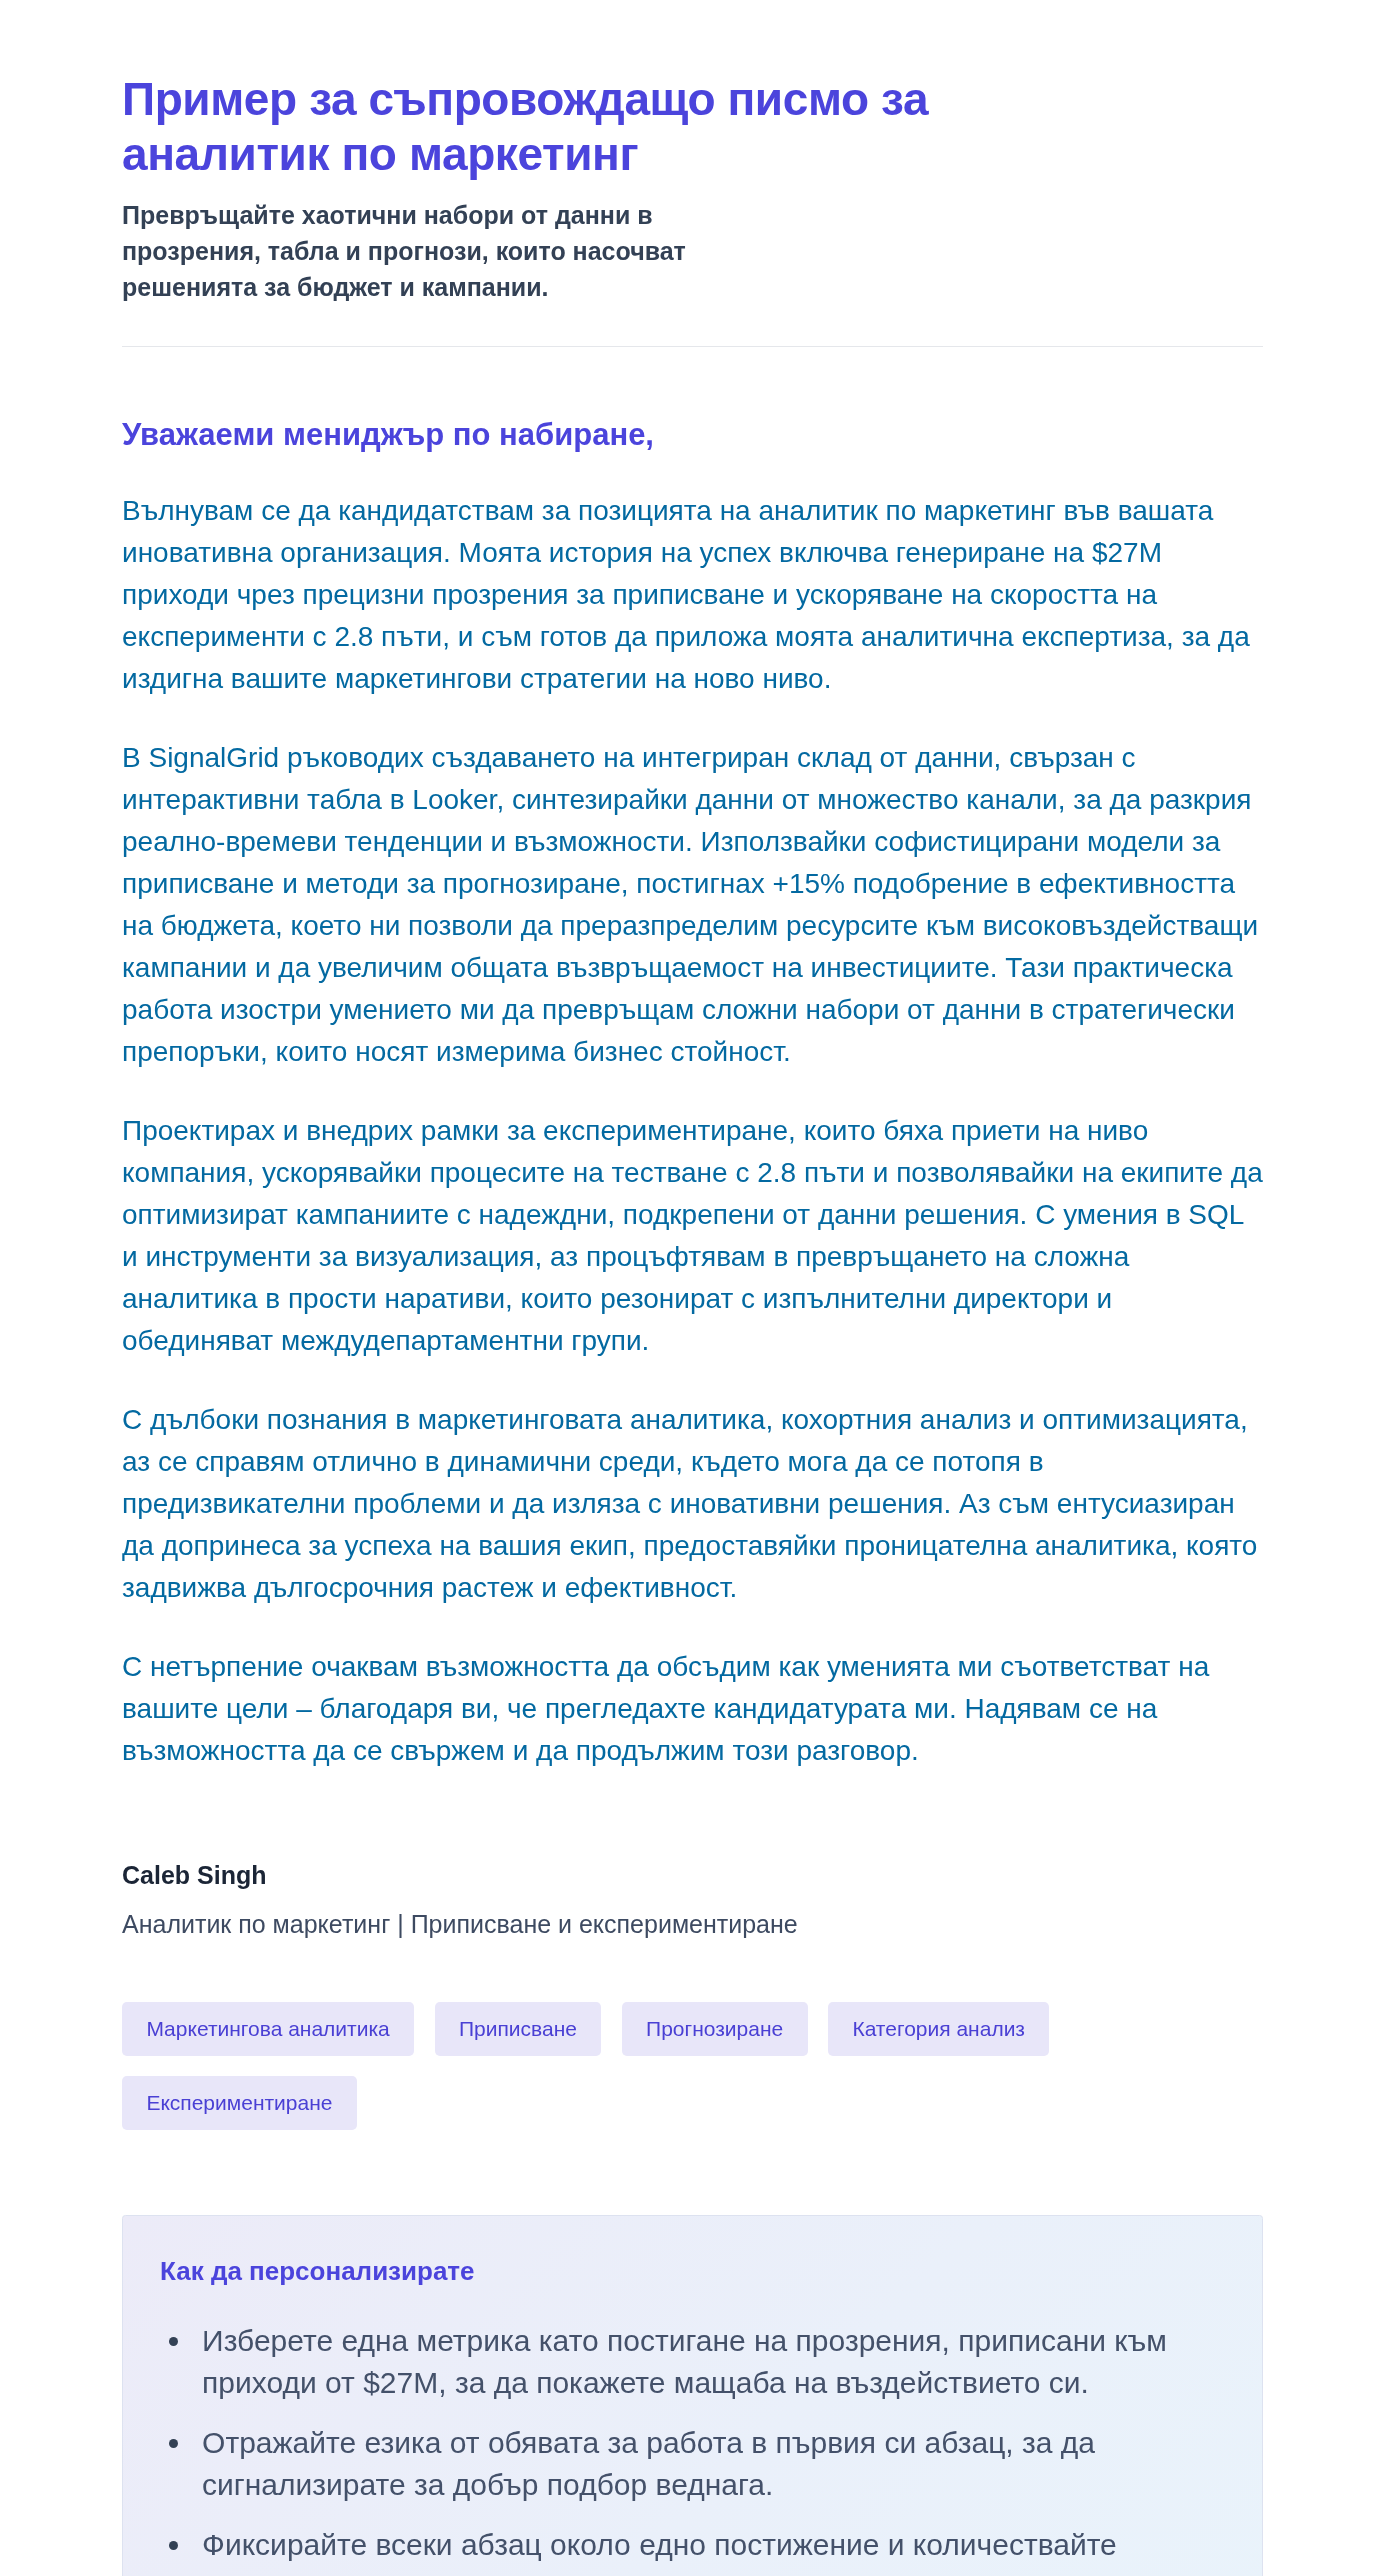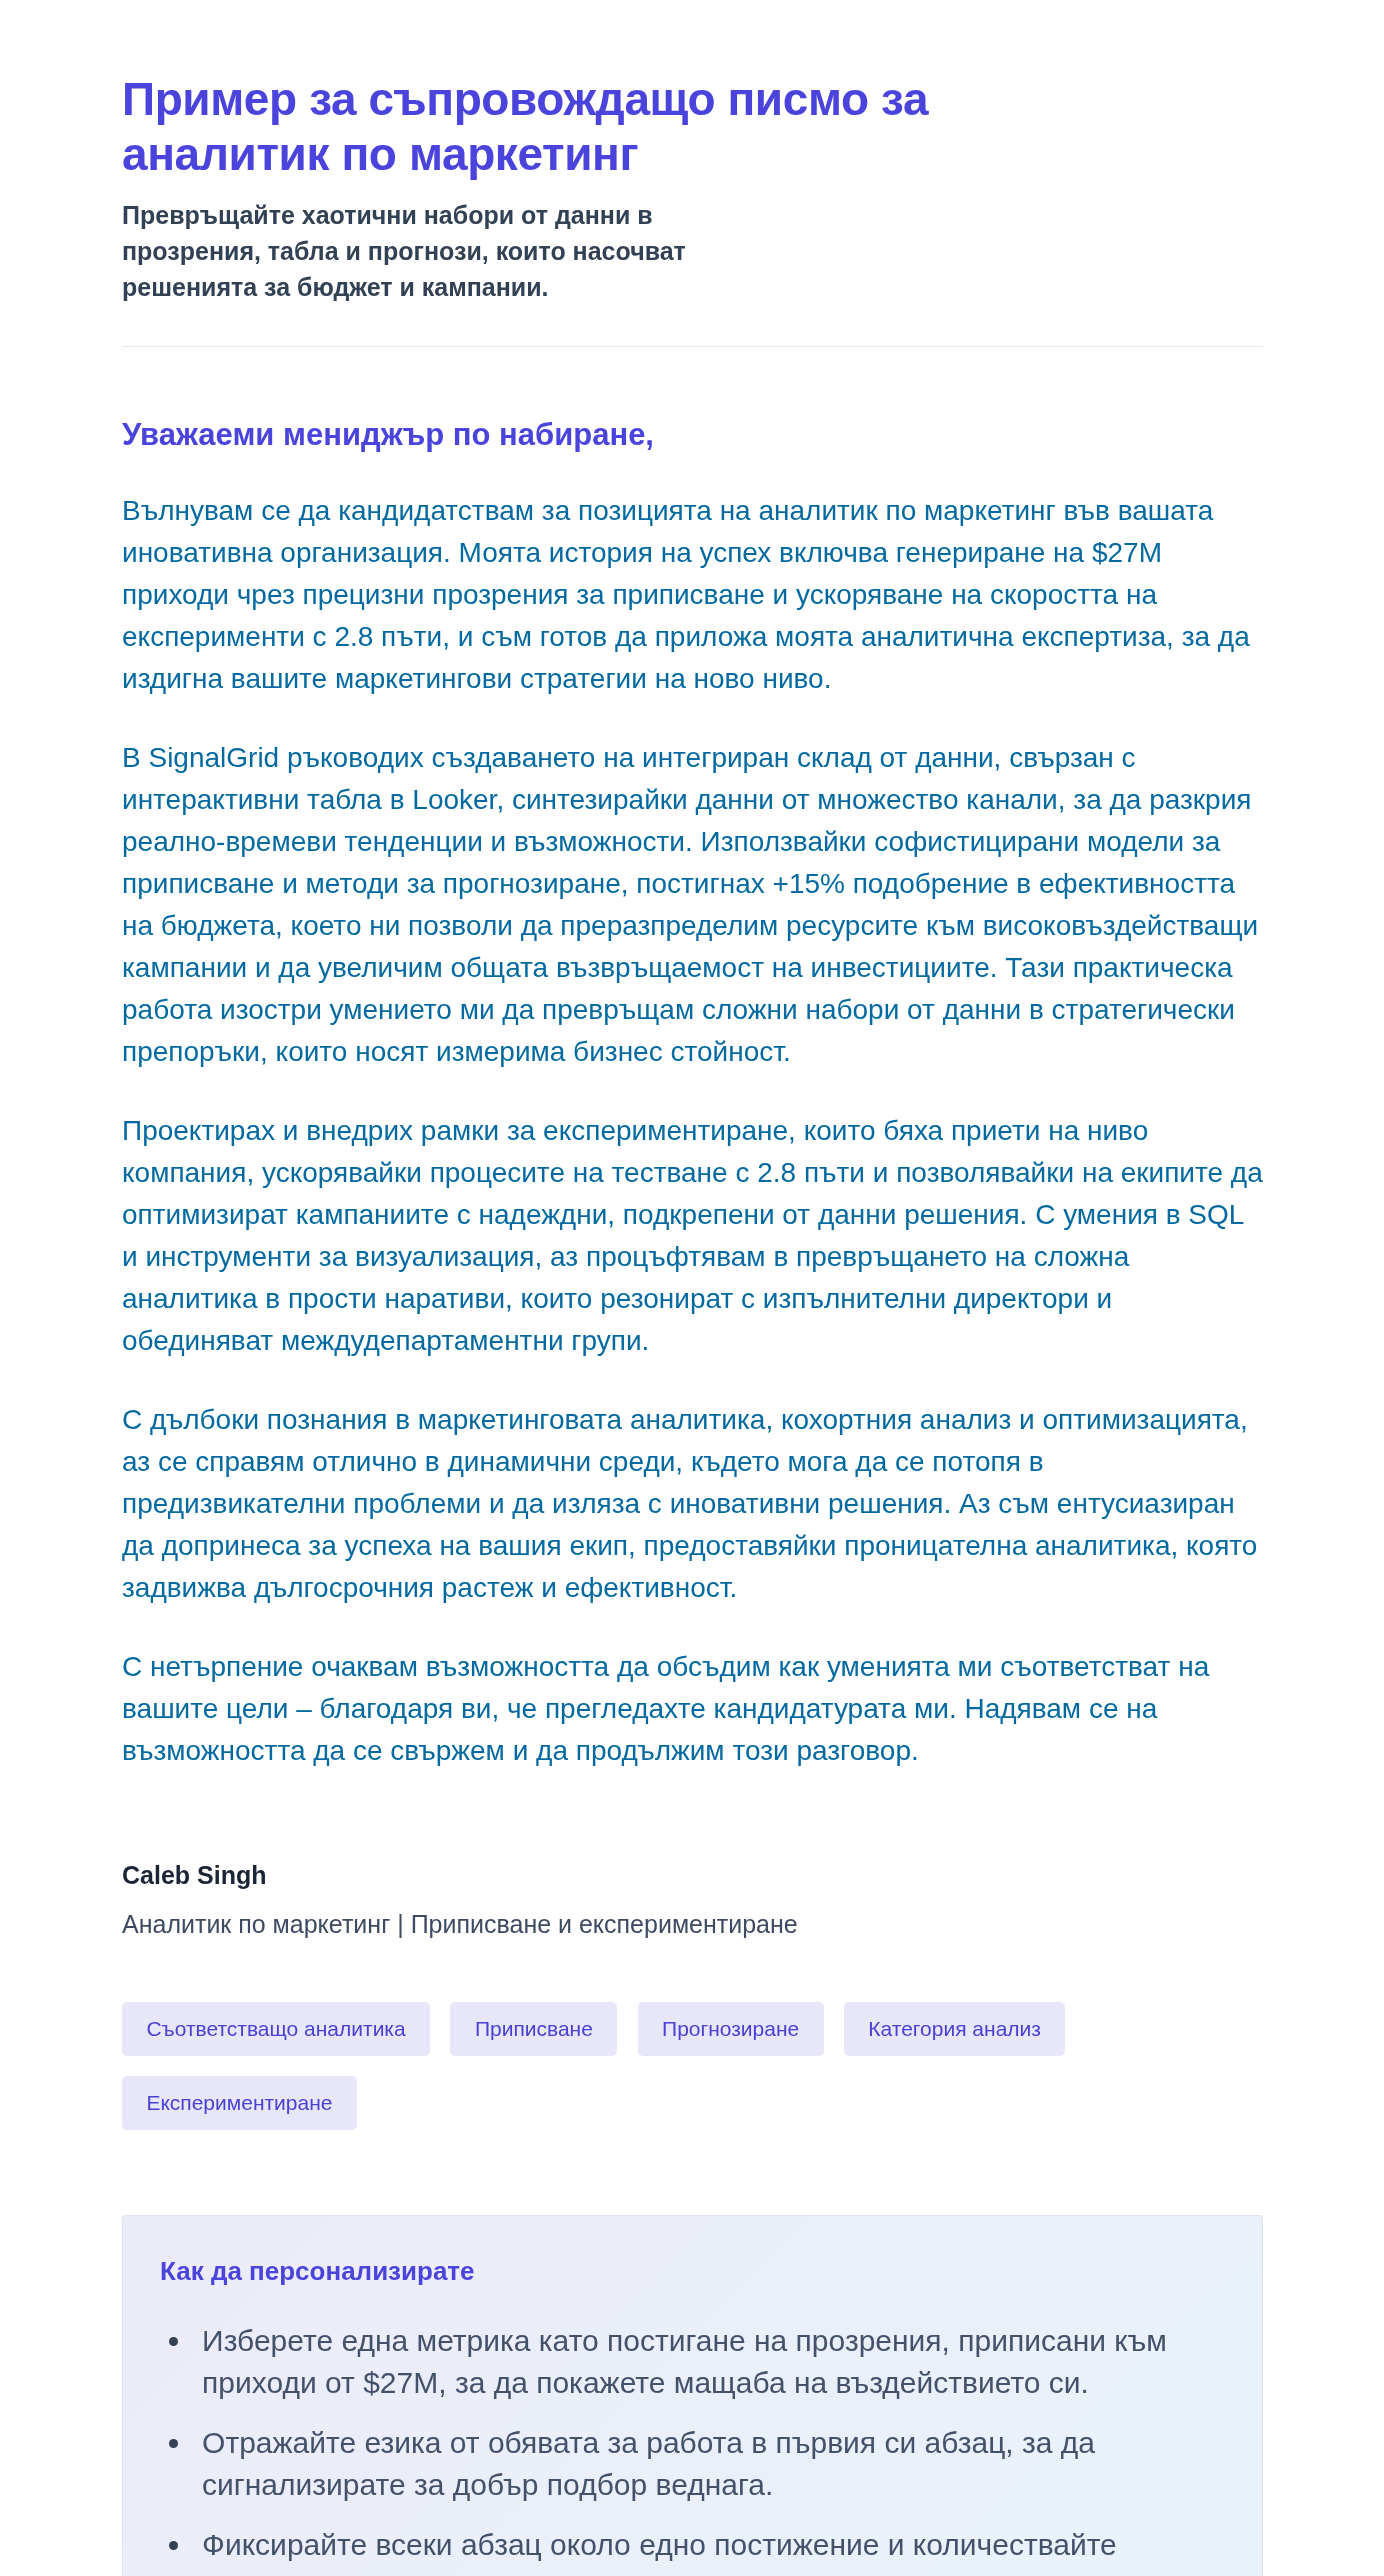--- a/index.html
+++ b/index.html
@@ -158,21 +158,21 @@
     <p class="paragraph">В SignalGrid ръководих създаването на интегриран склад от данни, свързан с интерактивни табла в Looker, синтезирайки данни от множество канали, за да разкрия реално-времеви тенденции и възможности. Използвайки софистицирани модели за приписване и методи за прогнозиране, постигнах +15% подобрение в ефективността на бюджета, което ни позволи да преразпределим ресурсите към високовъздействащи кампании и да увеличим общата възвръщаемост на инвестициите. Тази практическа работа изостри умението ми да превръщам сложни набори от данни в стратегически препоръки, които носят измерима бизнес стойност.</p>
     <p class="paragraph">Проектирах и внедрих рамки за експериментиране, които бяха приети на ниво компания, ускорявайки процесите на тестване с 2.8 пъти и позволявайки на екипите да оптимизират кампаниите с надеждни, подкрепени от данни решения. С умения в SQL и инструменти за визуализация, аз процъфтявам в превръщането на сложна аналитика в прости наративи, които резонират с изпълнителни директори и обединяват междудепартаментни групи.</p>
     <p class="paragraph">С дълбоки познания в маркетинговата аналитика, кохортния анализ и оптимизацията, аз се справям отлично в динамични среди, където мога да се потопя в предизвикателни проблеми и да изляза с иновативни решения. Аз съм ентусиазиран да допринеса за успеха на вашия екип, предоставяйки проницателна аналитика, която задвижва дългосрочния растеж и ефективност.</p>
     <p class="paragraph">С нетърпение очаквам възможността да обсъдим как уменията ми съответстват на вашите цели – благодаря ви, че прегледахте кандидатурата ми. Надявам се на възможността да се свържем и да продължим този разговор.</p>
 
     <div class="signature-name">Caleb Singh</div>
     <div class="signature-role">Аналитик по маркетинг | Приписване и експериментиране</div>
   </div>
 
   <div class="tags">
-    <span class="tag">Съответстващо аналитика</span>
+    <span class="tag">Маркетингова аналитика</span>
     <span class="tag">Приписване</span>
     <span class="tag">Прогнозиране</span>
     <span class="tag">Категория анализ</span>
     <span class="tag">Експериментиране</span>
   </div>
 
   <div class="tips-box">
     <h2 class="tips-heading">Как да персонализирате</h2>
     <ul class="tips-list">
       <li>Изберете една метрика като постигане на прозрения, приписани към приходи от $27M, за да покажете мащаба на въздействието си.</li>

